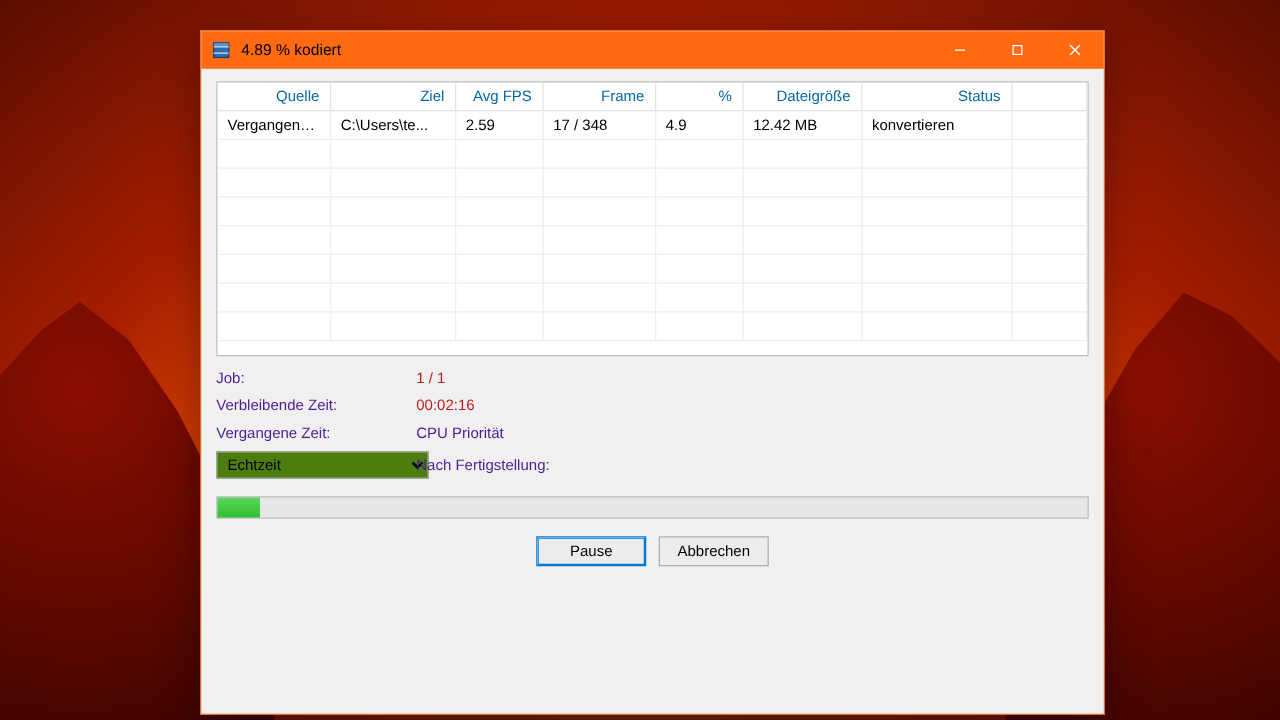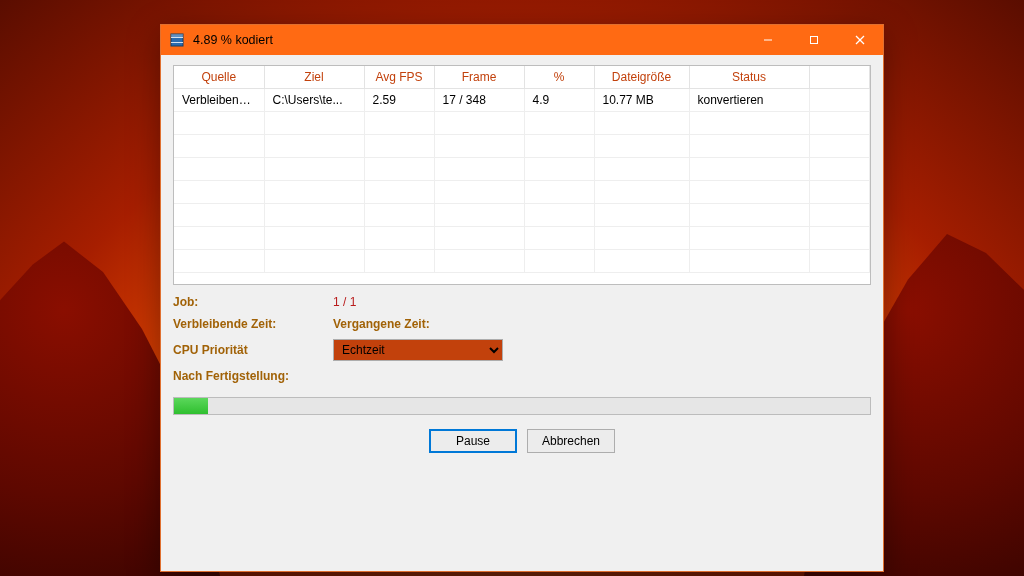--- a/index.html
+++ b/index.html
@@ -69,28 +69,28 @@
     border: 1px solid #bdbdbd;
     background: #fff;
     height: 220px;
     overflow: hidden;
   }
   table.listview {
     width: 100%; border-collapse: collapse;
     table-layout: fixed;
   }
   table.listview th {
-    text-align: center;
+    text-align: right;
     font-weight: 400;
     background: #fff;
     border-right: 1px solid #e3e3e3;
     border-bottom: 1px solid #e3e3e3;
     padding: 4px 8px;
     font-size: 12px;
-    color: #c2410c;
+    color: #0369a1;
     white-space: nowrap;
     overflow: hidden; text-overflow: ellipsis;
   }
   table.listview td {
     padding: 4px 8px;
     border-right: 1px solid #eee;
     border-bottom: 1px solid #eee;
     font-size: 12px;
     white-space: nowrap; overflow: hidden; text-overflow: ellipsis;
     height: 20px;
@@ -98,28 +98,28 @@
   table.listview tr.empty td { color: transparent; }
 
   .info {
     margin-top: 10px;
     display: grid;
     grid-template-columns: 160px 1fr;
     row-gap: 8px;
     align-items: center;
     font-size: 12px;
   }
-  .info label { color: #a16207; font-weight: bold; }
+  .info label { color: #4c1d95; }
   .info .val { color: #b91c1c; }
 
   select.win {
     width: 170px;
     height: 22px;
     border: 1px solid #adadad;
-    background: #c2410c;
+    background: #4d7c0f;
     font-size: 12px;
     padding: 1px 4px;
   }
 
   .progress-wrap {
     margin-top: 14px;
     height: 18px;
     border: 1px solid #bcbcbc;
     background: #e6e6e6;
     position: relative;
@@ -208,26 +208,26 @@
               <th>Avg FPS</th>
               <th>Frame</th>
               <th>%</th>
               <th>Dateigröße</th>
               <th>Status</th>
               <th></th>
             </tr>
           </thead>
           <tbody>
             <tr>
-              <td>Verbleibende...</td>
+              <td>Vergangene...</td>
               <td>C:\Users\te...</td>
               <td>2.59</td>
               <td>17 / 348</td>
               <td>4.9</td>
-              <td>10.77 MB</td>
+              <td>12.42 MB</td>
               <td>konvertieren</td>
               <td></td>
             </tr>
             <tr class="empty">
                 <td>.</td>
                 <td></td>
                 <td></td>
                 <td></td>
                 <td></td>
                 <td></td>
@@ -296,20 +296,21 @@
               </tr>
           </tbody>
         </table>
       </div>
 
       <div class="info">
         <label>Job:</label>
         <span class="val">1 / 1</span>
 
         <label>Verbleibende Zeit:</label>
+        <span class="val">00:02:16</span>
 
         <label>Vergangene Zeit:</label>
 
         <label>CPU Priorität</label>
         <span>
           <select class="win">
             <option>Echtzeit</option>
           </select>
         </span>
 

